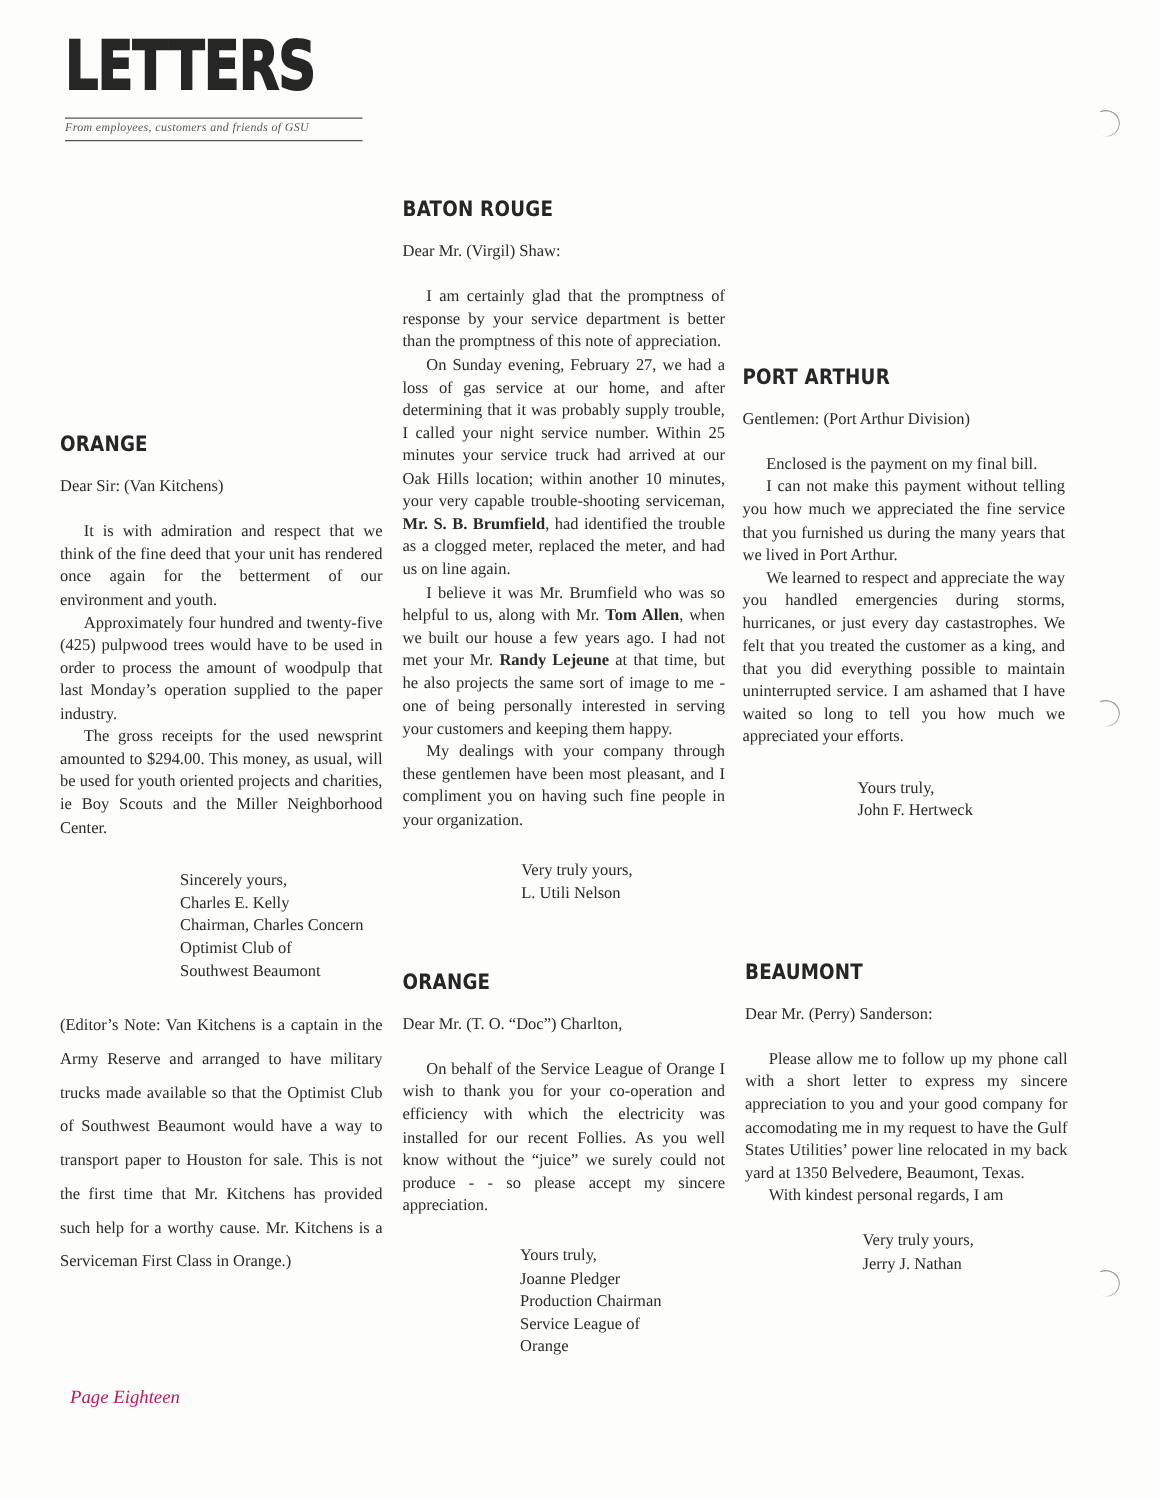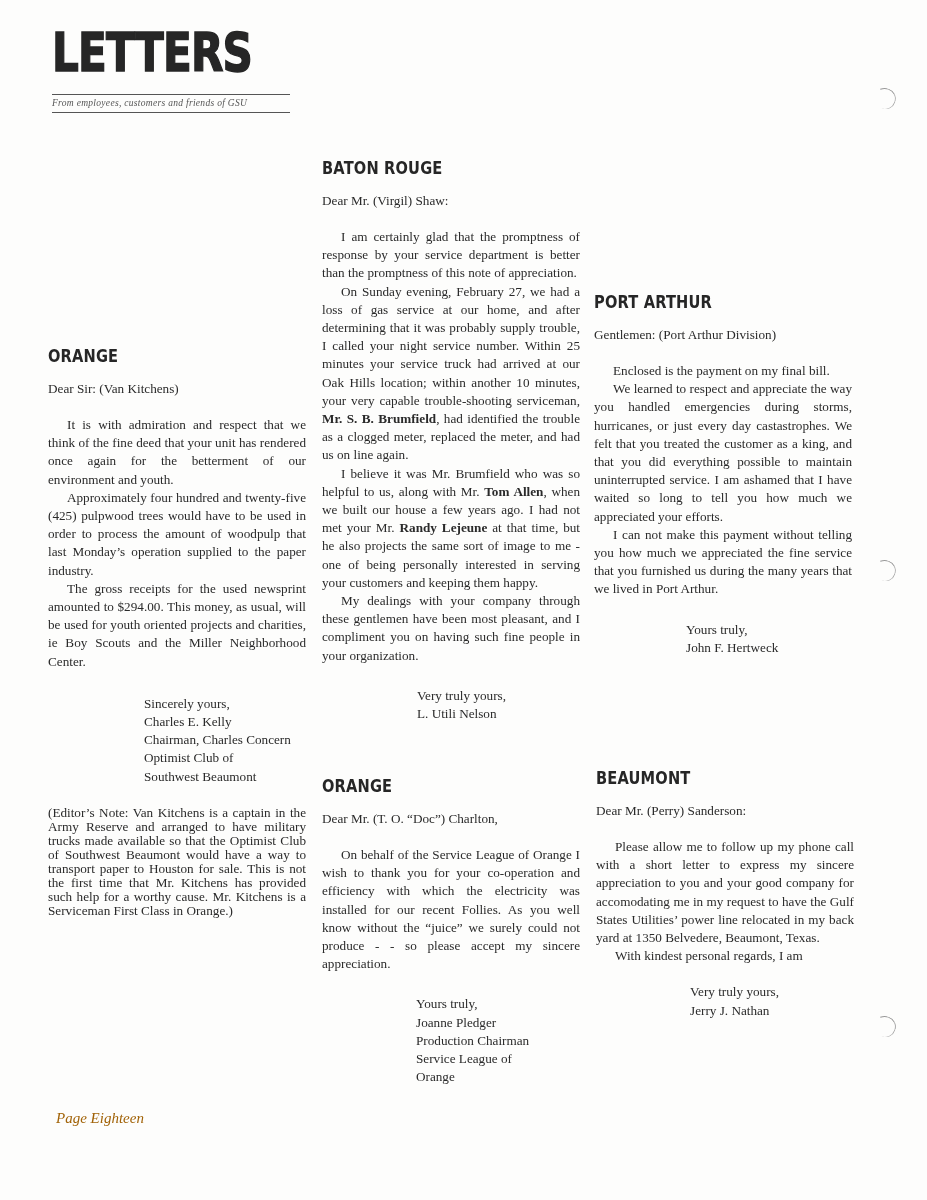--- a/index.html
+++ b/index.html
@@ -31,23 +31,23 @@
     margin: 0 0 14px 0; white-space: nowrap;
   }
   .salutation { font-size: 13.2px; margin: 0 0 19px 0; line-height: 17px; }
   .body p {
     font-size: 13.2px; line-height: 18.2px; text-align: justify;
     text-indent: 19px; margin: 0; hyphens: manual;
   }
   .body b { font-weight: bold; }
   .signature { font-size: 13.2px; line-height: 18.2px; margin-top: 16px; }
   .signature div { white-space: nowrap; }
-  .note { font-size: 13.2px; line-height: 14px; text-align: justify; margin-top: 20px; }
+  .note { font-size: 13.2px; line-height: 27px; text-align: justify; margin-top: 20px; }
 
-  .footer { position: absolute; left: 56px; top: 1110px; font-style: italic; font-size: 15px; color: #a16207; }
+  .footer { position: absolute; left: 56px; top: 1110px; font-style: italic; font-size: 15px; color: #be185d; }
 
   .punch {
     position: absolute; width: 20px; height: 20px; border-radius: 50%;
     border-top: 1.5px solid #999; border-left: 1px solid transparent; border-right: 1.5px solid #aaa;
     transform: rotate(20deg);
   }
 </style>
 </head>
 <body>
 
@@ -104,22 +104,22 @@
     <div>Service League of</div>
     <div>Orange</div>
   </div>
 </div>
 
 <div class="col" style="left:594px; top:292px;">
   <div class="section-title">PORT ARTHUR</div>
   <div class="salutation">Gentlemen: (Port Arthur Division)</div>
   <div class="body">
     <p>Enclosed is the payment on my final bill.</p>
+    <p>I can not make this payment without telling you how much we appreciated the fine service that you furnished us during the many years that we lived in Port Arthur.</p>
     <p>We learned to respect and appreciate the way you handled emergencies during storms, hurricanes, or just every day castastrophes. We felt that you treated the customer as a king, and that you did everything possible to maintain uninter­rupted service. I am ashamed that I have waited so long to tell you how much we appreciated your efforts.</p>
-    <p>I can not make this payment without telling you how much we appreciated the fine service that you furnished us during the many years that we lived in Port Arthur.</p>
   </div>
   <div class="signature" style="margin-left:92px; margin-top:22px;">
     <div>Yours truly,</div>
     <div>John F. Hertweck</div>
   </div>
 </div>
 
 <div class="col" style="left:596px; top:768px;">
   <div class="section-title">BEAUMONT</div>
   <div class="salutation">Dear Mr. (Perry) Sanderson:</div>

